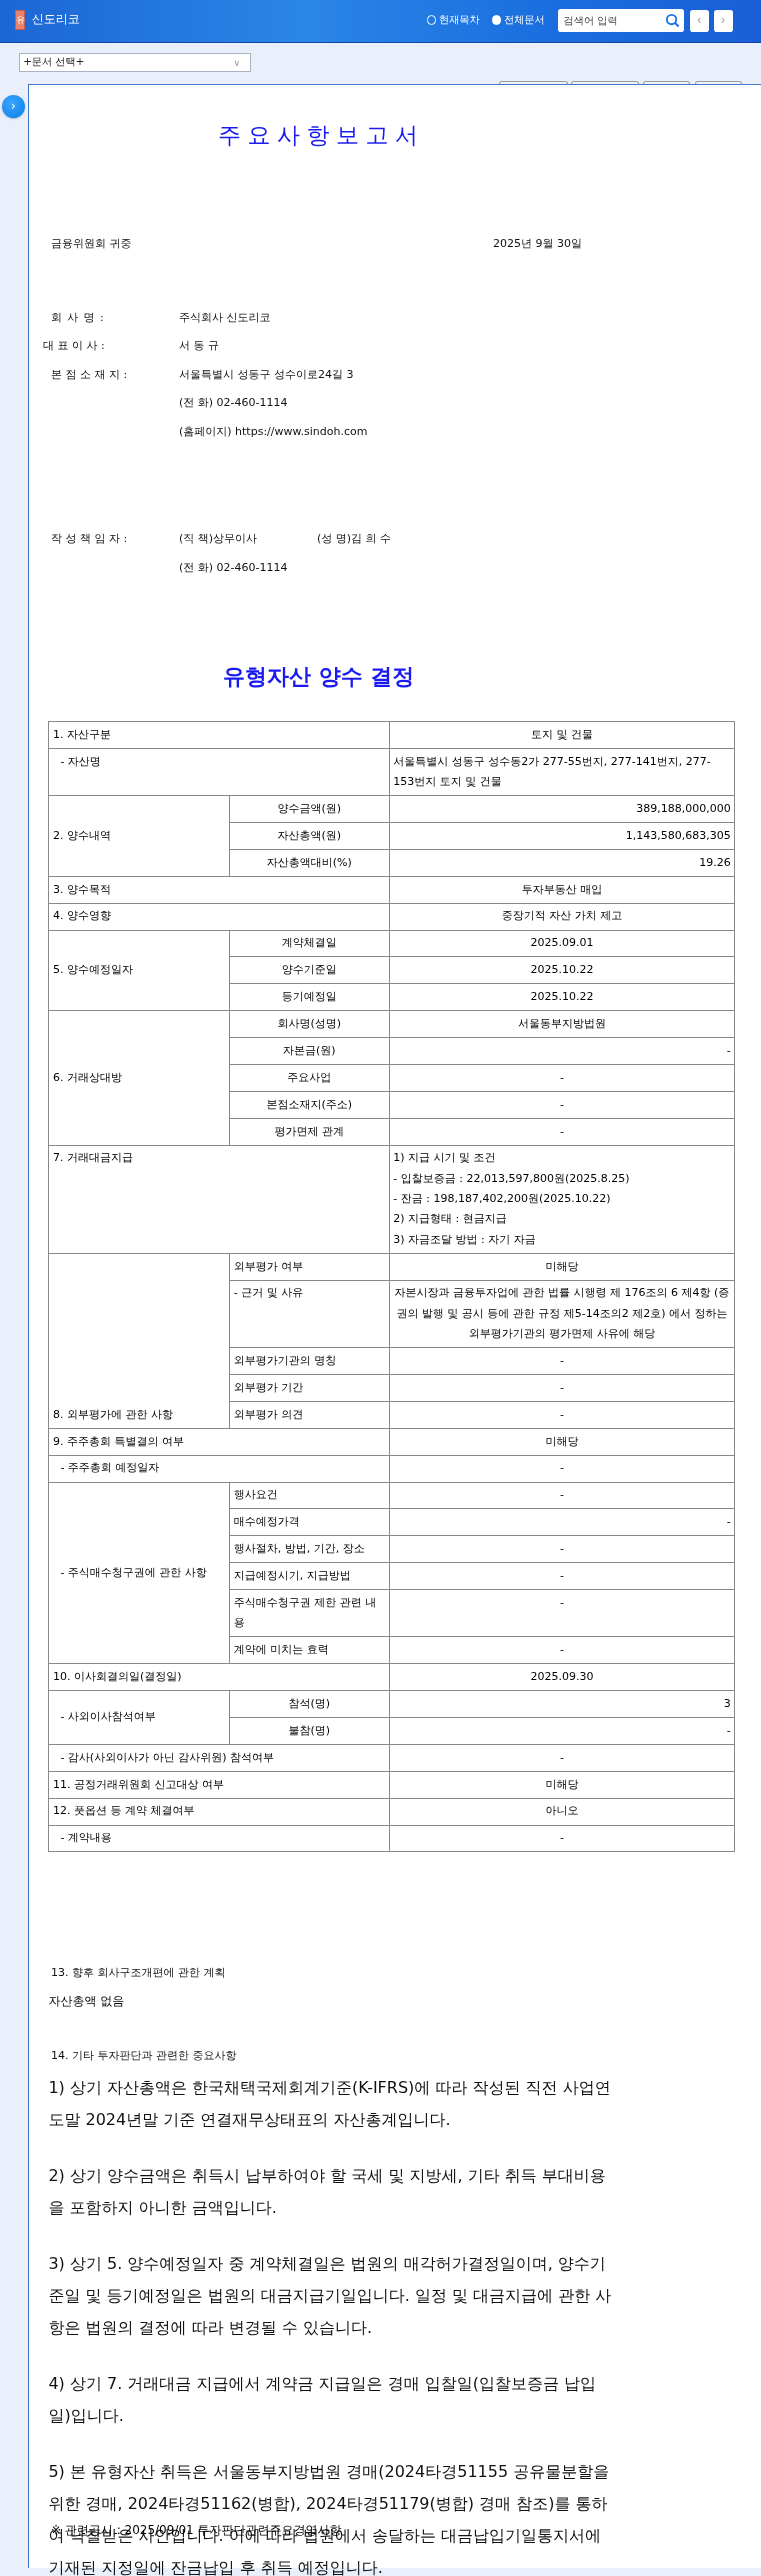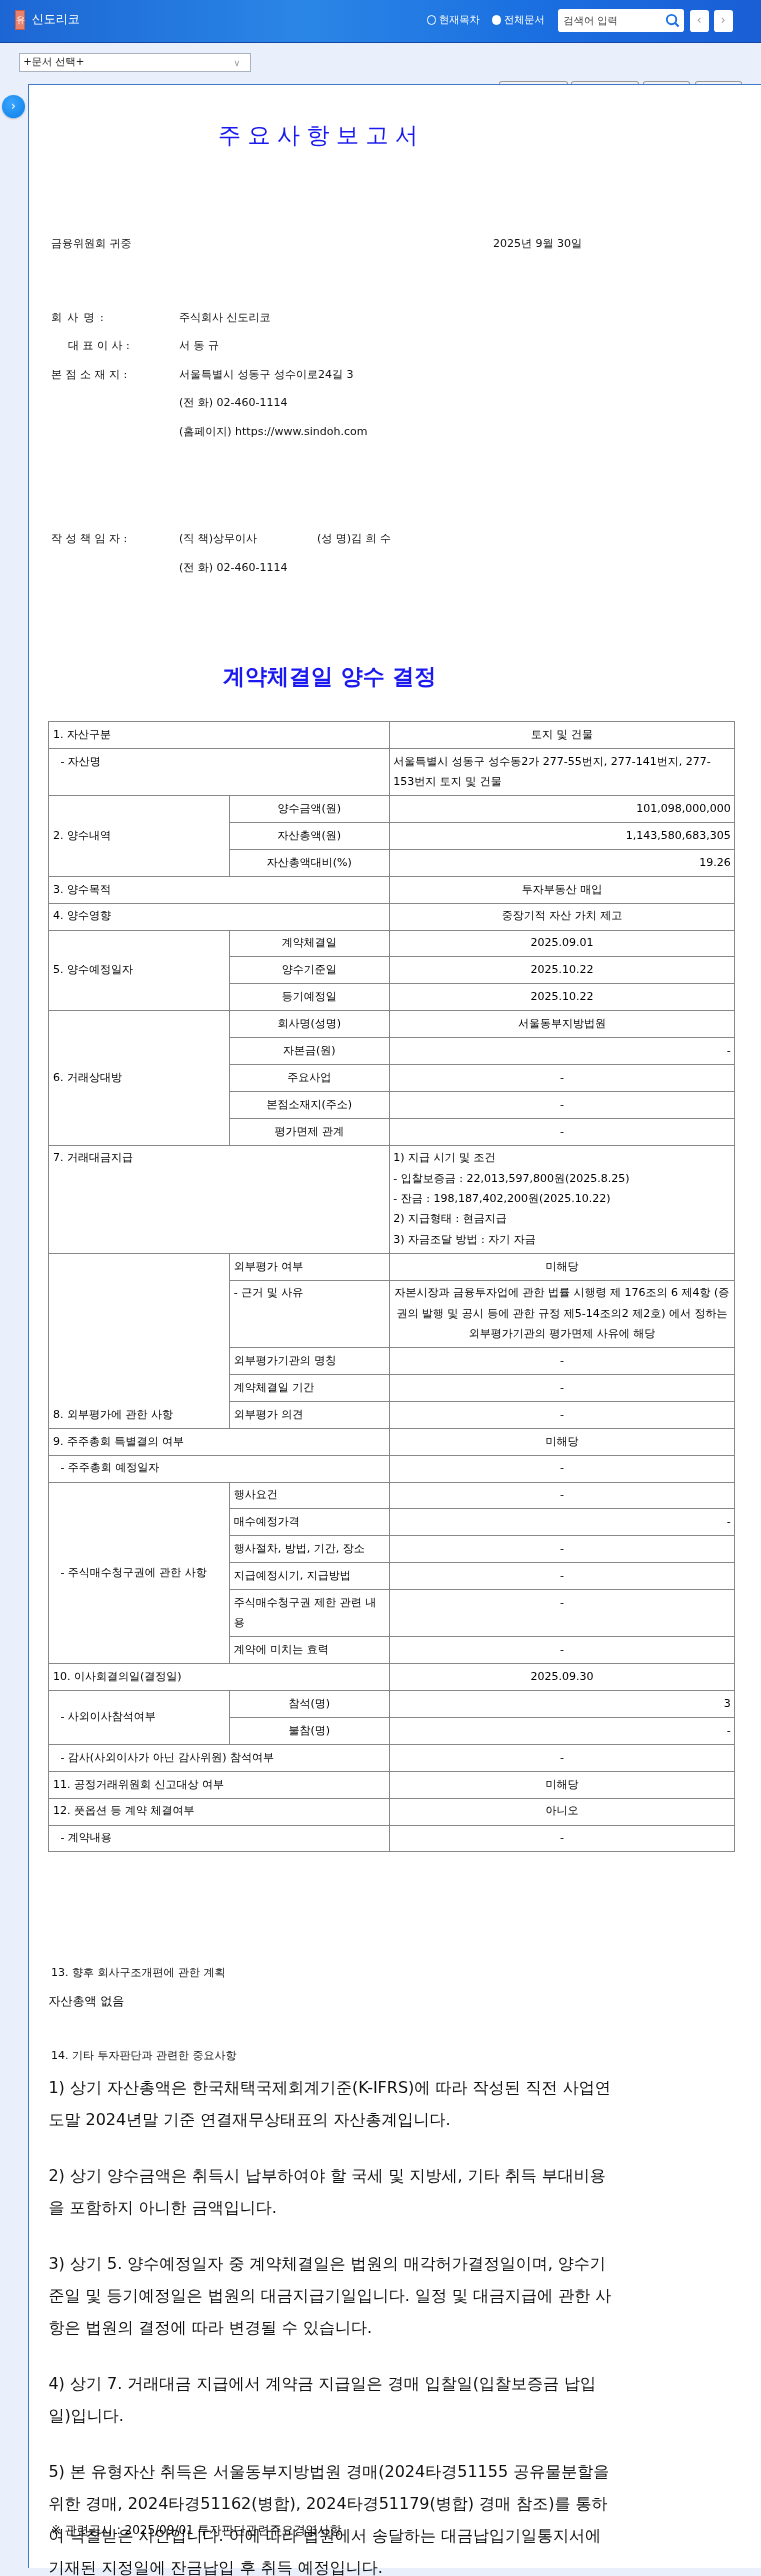--- a/index.html
+++ b/index.html
@@ -104,49 +104,49 @@
 
 <div class="doc">
   <div class="t-abs title-main">주요사항보고서</div>
 
   <div class="t-abs small" style="left:22px; top:151px;">금융위원회 귀중</div>
   <div class="t-abs small" style="left:464px; top:151px;">2025년  9월  30일</div>
 
   <div class="t-abs small" style="left:22px; top:225px; letter-spacing:0.9px;">회    사    명 :</div>
   <div class="t-abs small" style="left:150px; top:225px;">주식회사 신도리코</div>
 
-  <div class="t-abs small" style="left:39px; top:253px;">대  표  이  사 :</div>
+  <div class="t-abs small" style="left:14px; top:253px;">대  표  이  사 :</div>
   <div class="t-abs small" style="left:150px; top:253px;">서 동 규</div>
 
   <div class="t-abs small" style="left:22px; top:282px;">본 점  소 재 지 :</div>
   <div class="t-abs small" style="left:150px; top:282px;">서울특별시 성동구  성수이로24길 3</div>
   <div class="t-abs small" style="left:150px; top:310px;">(전  화) 02-460-1114</div>
   <div class="t-abs small" style="left:150px; top:339px;">(홈페이지) https://www.sindoh.com</div>
 
   <div class="t-abs small" style="left:22px; top:446px;">작 성 책 임 자 :</div>
   <div class="t-abs small" style="left:150px; top:446px;">(직  책)상무이사</div>
   <div class="t-abs small" style="left:288px; top:446px;">(성  명)김 희 수</div>
   <div class="t-abs small" style="left:150px; top:475px;">(전  화) 02-460-1114</div>
 
-  <div class="t-abs title2">계약체결일 양수 결정</div>
+  <div class="t-abs title2">유형자산 양수 결정</div>
 
   <table class="main">
     <tbody>
         <tr>
       <td class="c1" colspan="2">1. 자산구분</td>
       <td class="c3 ctr">토지 및 건물</td>
     </tr>
     <tr>
       <td class="ind top" colspan="2">- 자산명</td>
       <td class="c3">서울특별시 성동구 성수동2가 277-55번지,  277-141번지, 277-153번지 토지 및 건물</td>
     </tr>
     <tr>
       <td class="c1" rowspan="3">2. 양수내역</td>
       <td class="c2 ctr">양수금액(원)</td>
-      <td class="c3 rt">101,098,000,000</td>
+      <td class="c3 rt">389,188,000,000</td>
     </tr>
     <tr>
       <td class="c2 ctr">자산총액(원)</td>
       <td class="c3 rt">1,143,580,683,305</td>
     </tr>
     <tr>
       <td class="c2 ctr">자산총액대비(%)</td>
       <td class="c3 rt">19.26</td>
     </tr>
     <tr>
@@ -208,21 +208,21 @@
     </tr>
     <tr>
       <td class="top">- 근거 및 사유</td>
       <td class="ctr">자본시장과 금융투자업에 관한 법률 시행령 제 176조의 6 제4항 (증권의 발행 및 공시 등에 관한 규정 제5-14조의2 제2호) 에서 정하는 외부평가기관의 평가면제 사유에 해당</td>
     </tr>
     <tr>
       <td>외부평가기관의 명칭</td>
       <td class="ctr">-</td>
     </tr>
     <tr>
-      <td>계약체결일 기간</td>
+      <td>외부평가 기간</td>
       <td class="ctr">-</td>
     </tr>
     <tr>
       <td>외부평가 의견</td>
       <td class="ctr">-</td>
     </tr>
     <tr>
       <td colspan="2">9. 주주총회 특별결의 여부</td>
       <td class="ctr">미해당</td>
     </tr>

